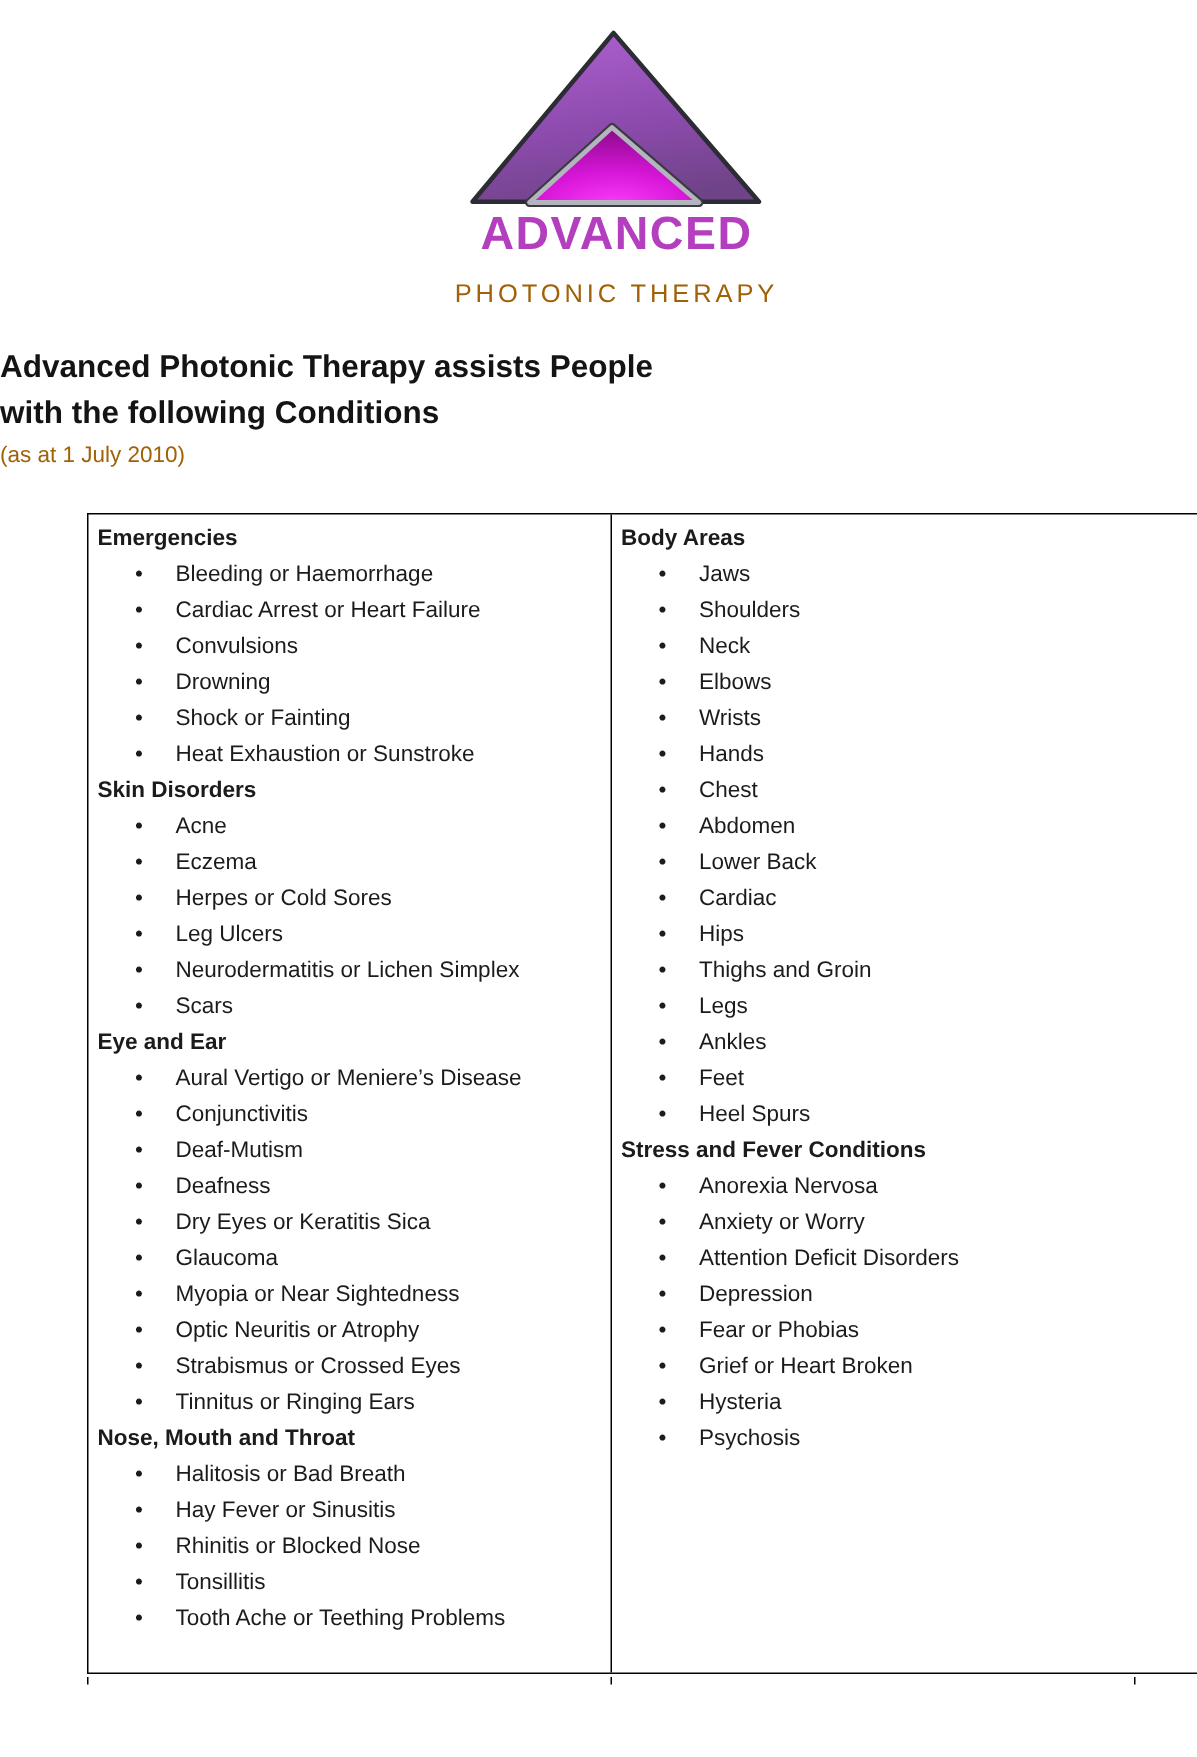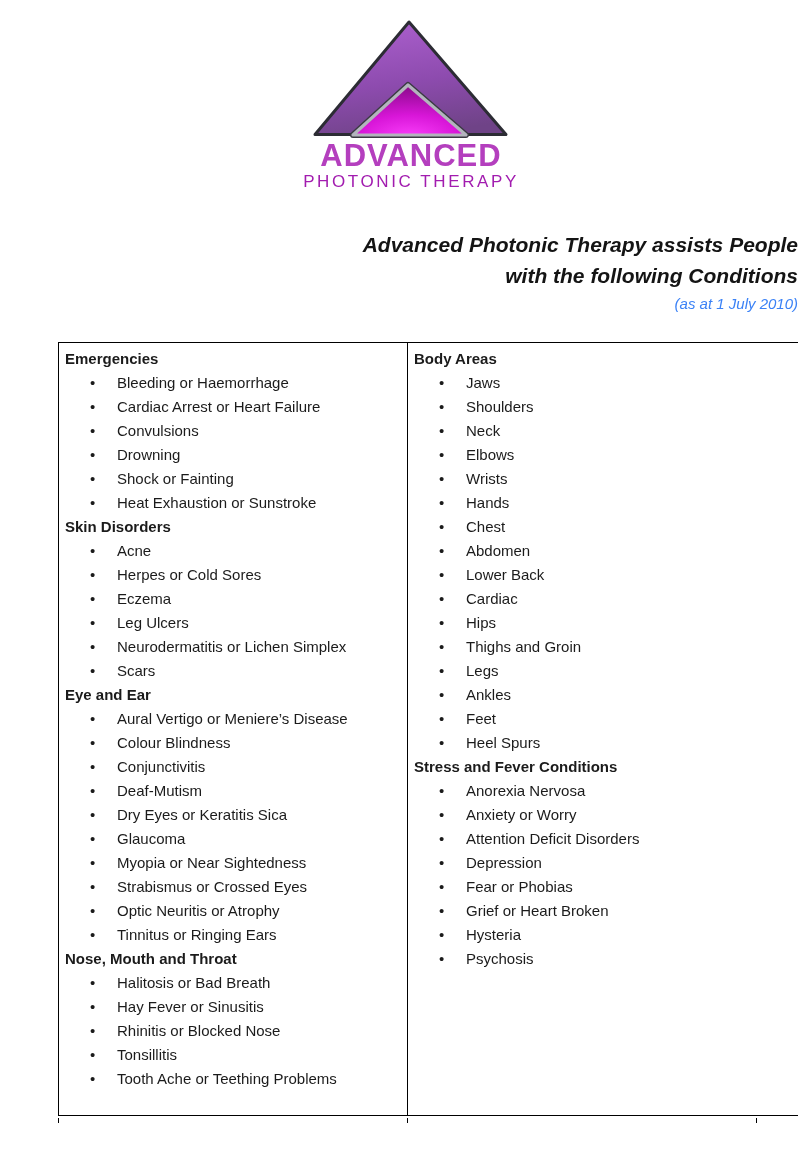--- a/index.html
+++ b/index.html
@@ -7,27 +7,27 @@
     position:relative; width:798px; height:1171px; overflow:hidden;
     font-family:"Liberation Sans","DejaVu Sans",sans-serif;
     color:#1b1b1b;
   }
 
   
   .logo { position:absolute; top:14px; left:12px; width:100%;
           display:flex; flex-direction:column; align-items:center; }
   .brand1 { font-size:31px; font-weight:800; color:#b43fbe;
             letter-spacing:1px; line-height:1; margin-top:2px; }
-  .brand2 { font-size:17px; font-weight:500; color:#a21caf;
-            letter-spacing:2.6px; line-height:1; margin-top:2px; }
+  .brand2 { font-size:17px; font-weight:500; color:#a16207;
+            letter-spacing:2.6px; line-height:1; margin-top:16px; }
 
   
-  .heading { position:absolute; top:229px; left:0; width:100%; text-align:right;font-style:italic; }
+  .heading { position:absolute; top:229px; left:0; width:100%; text-align:left; }
   .heading .hline { font-size:21px; font-weight:700; line-height:31px; color:#141414; }
-  .heading .hdate { font-size:15px; font-weight:400; line-height:20px; margin-top:3px; color:#3b82f6; }
+  .heading .hdate { font-size:15px; font-weight:400; line-height:20px; margin-top:3px; color:#a16207; }
 
   
   .ctable {
     position:absolute; left:58px; top:342px; width:797px; height:774px;
     box-sizing:border-box; border:1.5px solid #000; display:flex;
   }
   .ccell { box-sizing:border-box; padding-top:4px; overflow:hidden; }
   .ccell.left  { width:349px; border-right:1.5px solid #000; }
   .ccell.right { flex:1; }
 
@@ -86,37 +86,37 @@
         <li>Bleeding or Haemorrhage</li>
         <li>Cardiac Arrest or Heart Failure</li>
         <li>Convulsions</li>
         <li>Drowning</li>
         <li>Shock or Fainting</li>
         <li>Heat Exhaustion or Sunstroke</li>
       </ul>
       <div class="sec-title">Skin Disorders</div>
       <ul class="condition-list">
         <li>Acne</li>
+        <li>Eczema</li>
         <li>Herpes or Cold Sores</li>
-        <li>Eczema</li>
         <li>Leg Ulcers</li>
         <li>Neurodermatitis or Lichen Simplex</li>
         <li>Scars</li>
       </ul>
       <div class="sec-title">Eye and Ear</div>
       <ul class="condition-list">
         <li>Aural Vertigo or Meniere’s Disease</li>
-        <li>Colour Blindness</li>
         <li>Conjunctivitis</li>
         <li>Deaf-Mutism</li>
+        <li>Deafness</li>
         <li>Dry Eyes or Keratitis Sica</li>
         <li>Glaucoma</li>
         <li>Myopia or Near Sightedness</li>
+        <li>Optic Neuritis or Atrophy</li>
         <li>Strabismus or Crossed Eyes</li>
-        <li>Optic Neuritis or Atrophy</li>
         <li>Tinnitus or Ringing Ears</li>
       </ul>
       <div class="sec-title">Nose, Mouth and Throat</div>
       <ul class="condition-list">
         <li>Halitosis or Bad Breath</li>
         <li>Hay Fever or Sinusitis</li>
         <li>Rhinitis or Blocked Nose</li>
         <li>Tonsillitis</li>
         <li>Tooth Ache or Teething Problems</li>
       </ul>

